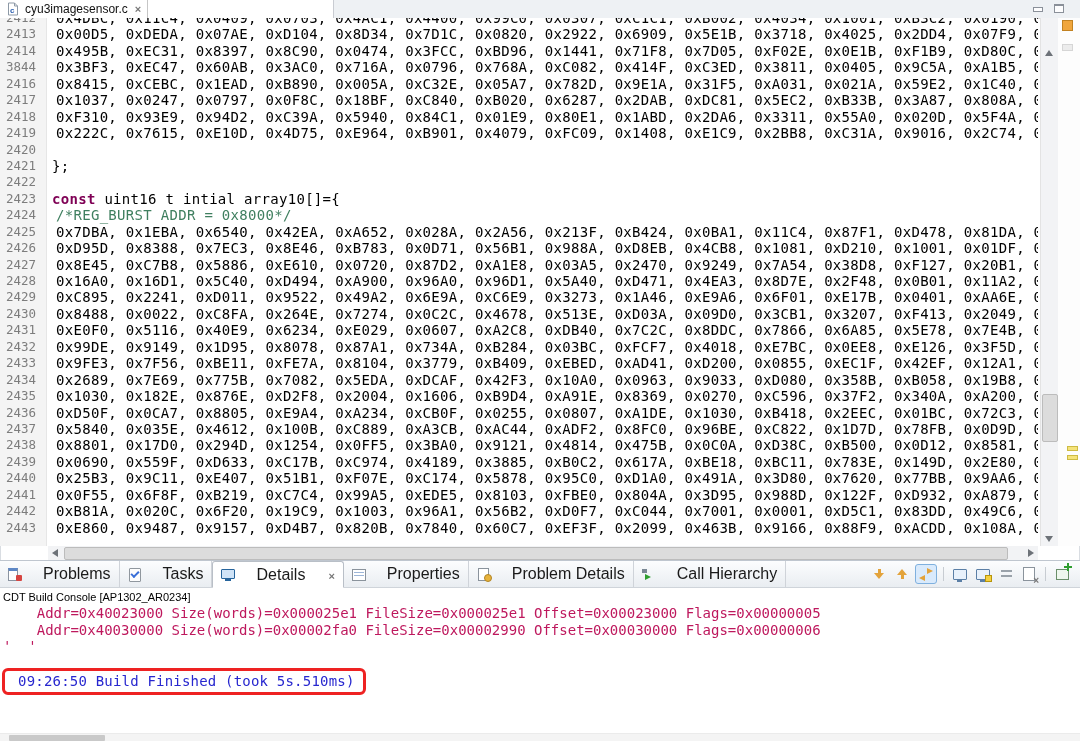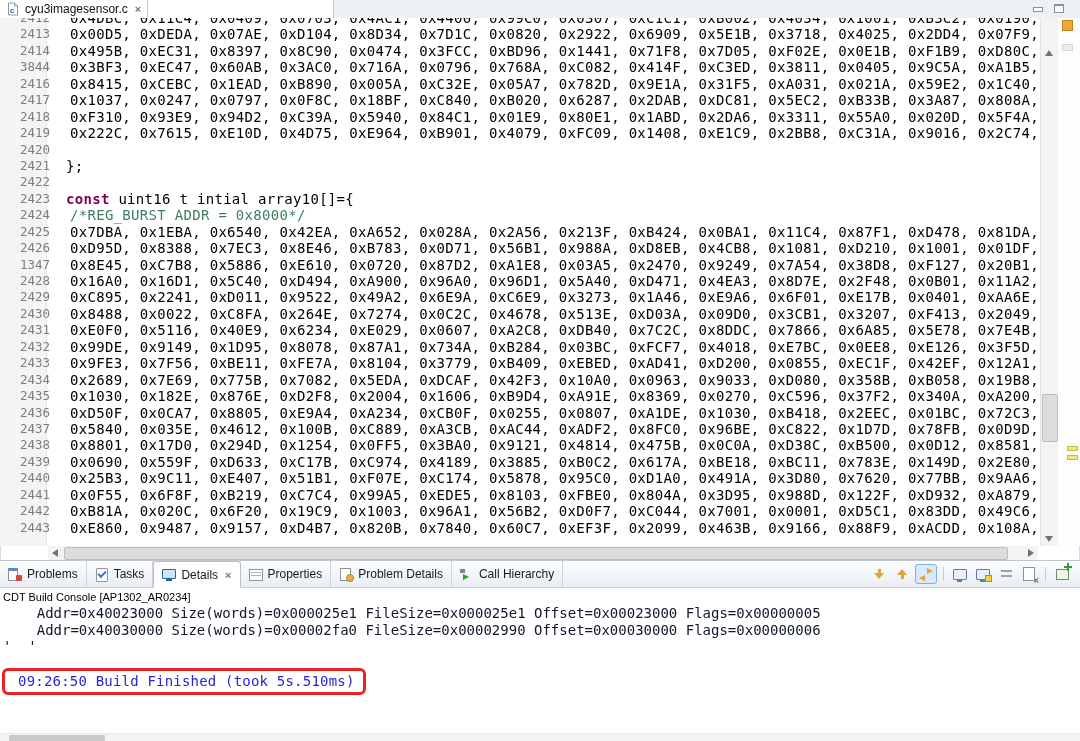--- a/index.html
+++ b/index.html
@@ -19,21 +19,21 @@
   .winbtns{position:absolute;right:16px;top:3px;display:flex;gap:10px;z-index:3;}
   .win-min,.win-max{position:relative;width:11px;height:11px;}
   .win-min::after{content:"";position:absolute;left:1px;top:4px;width:8px;height:3px;border:1px solid #8a9099;background:#fdfdfe;}
   .win-max::after{content:"";position:absolute;left:1px;top:1px;width:8px;height:6px;border:1px solid #8a9099;border-top-width:2px;background:#fdfdfe;}
 
   
   .editor-body{position:absolute;left:0;top:18px;width:1038px;height:528px;overflow:hidden;background:#fff;}
   .gutter-bg{position:absolute;left:0;top:0;width:46px;height:528px;background:#f4f4f4;border-right:1px solid #e6e6e6;}
   .code-lines{position:absolute;left:0;top:-8px;width:1200px;}
   .row{height:16.45px;line-height:16.45px;overflow:hidden;}
-  .ln{display:inline-block;width:40px;padding-left:20px;vertical-align:top;
+  .ln{display:inline-block;width:40px;padding-left:6px;vertical-align:top;
       font-family:"DejaVu Sans Mono",monospace;font-size:12.5px;color:#7d7d7d;}
   .ct{font-family:"DejaVu Sans Mono",monospace;font-size:14px;letter-spacing:0.3px;color:#000;
       white-space:pre;margin-left:6px;}
   .ct.ind{margin-left:10px;}
   .ct.cmt{color:#3f7f5f;}
   .kw{color:#7f0055;font-weight:bold;}
 
   
   .vscroll{position:absolute;top:18px;right:22px;width:17px;height:528px;background:#f2f3f5;border-left:1px solid #e3e3e3;}
   .tri{width:0;height:0;}
@@ -47,21 +47,21 @@
   .mk-y2{position:absolute;left:9px;top:437px;width:9px;height:3px;background:#f5e37a;border:1px solid #cdbb44;}
   .hscroll{position:absolute;left:48px;top:546px;width:990px;height:14px;background:#f2f3f5;}
   .h-left{position:absolute;left:4px;top:3px;border-top:4px solid transparent;border-bottom:4px solid transparent;border-right:6px solid #6d7278;}
   .h-right{position:absolute;right:4px;top:3px;border-top:4px solid transparent;border-bottom:4px solid transparent;border-left:6px solid #6d7278;}
   .h-thumb{position:absolute;left:16px;right:30px;top:1px;height:11px;background:#dcdcdc;border:1px solid #bcbcbc;border-radius:2px;}
 
   
   .console-pane{position:absolute;left:0;top:560px;width:1080px;height:181px;background:#fff;border-top:1px solid #bfc6cf;}
   .vtabbar{position:relative;height:26px;background:linear-gradient(#fcfdfe,#e9edf1);
     border-bottom:1px solid #cfd4da;display:flex;align-items:stretch;}
-  .vtab{display:flex;align-items:center;gap:5px;padding:0 8px;font-size:12px;color:#1a1a1a;border-right:1px solid #cfd3d9;}
+  .vtab{display:flex;align-items:center;gap:21px;padding:0 8px;font-size:16px;color:#1a1a1a;border-right:1px solid #cfd3d9;}
   .vtab.sel{background:#fff;border:1px solid #b9bfc7;border-bottom:1px solid #fff;margin-bottom:-1px;
     border-top-left-radius:3px;border-top-right-radius:3px;}
   .vtab-close::before{content:"×";font-size:11px;color:#777;font-weight:bold;margin-left:2px;}
   .vtoolbar{margin-left:auto;display:flex;align-items:center;gap:3px;padding-right:8px;}
   .tbtn{width:20px;height:18px;display:flex;flex-direction:column;align-items:center;justify-content:center;}
   .tbtn.tgl{background:#d9eafc;border:1px solid #7fb0de;border-radius:3px;}
   .tsep{width:1px;height:14px;background:#c7ccd2;margin:0 3px;}
 
   
   .ti{display:flex;flex-direction:column;align-items:center;justify-content:center;}
@@ -94,21 +94,21 @@
   .ic-properties::after{content:"";position:absolute;left:2px;top:4px;width:10px;height:6px;background:repeating-linear-gradient(#9db6d8 0 1px,transparent 1px 3px);}
   .ic-problem-details::before{content:"";position:absolute;left:1px;top:0;width:9px;height:11px;background:#fff;border:1px solid #8a939c;}
   .ic-problem-details::after{content:"";position:absolute;right:-1px;bottom:-1px;width:6px;height:6px;background:#e8b33c;border:1px solid #b08424;border-radius:50%;}
   .ic-call-hierarchy::before{content:"";position:absolute;left:0;top:1px;width:5px;height:4px;background:#7a8794;}
   .ic-call-hierarchy::after{content:"";position:absolute;left:3px;top:6px;border-top:3px solid transparent;border-bottom:3px solid transparent;border-left:6px solid #2f9e2f;}
 
   
   .console-body{position:absolute;left:0;top:27px;right:0;bottom:8px;overflow:hidden;background:#fff;}
   .console-title{font-size:11px;color:#000;padding:3px 0 2px 3px;}
   .console-lines{font-family:"DejaVu Sans Mono",monospace;font-size:14px;line-height:16.6px;
-    white-space:pre;color:#0f172a;padding-left:3px;}
+    white-space:pre;color:#be185d;padding-left:3px;}
   .build-line{margin:13px 0 0 2px;}
   .build-box{display:inline-block;border:3px solid #ee2222;border-radius:6px;padding:1px 8px 2px 13px;}
   .build-text{font-family:"DejaVu Sans Mono",monospace;font-size:14px;color:#2727cf;letter-spacing:0.2px;}
   .console-hscroll{position:absolute;left:0;right:0;bottom:0;height:8px;background:#f4f4f4;border-top:1px solid #ebebeb;}
   .ch-thumb{position:absolute;left:9px;top:1px;width:96px;height:6px;background:#c9c9c9;border-radius:1px;}
 </style>
 </head>
 <body>
 
 <div class="app">
@@ -142,21 +142,21 @@
         <div class="row"><span class="ln">2417</span><span class="ct ind">0x1037, 0x0247, 0x0797, 0x0F8C, 0x18BF, 0xC840, 0xB020, 0x6287, 0x2DAB, 0xDC81, 0x5EC2, 0xB33B, 0x3A87, 0x808A, 0x0</span></div>
         <div class="row"><span class="ln">2418</span><span class="ct ind">0xF310, 0x93E9, 0x94D2, 0xC39A, 0x5940, 0x84C1, 0x01E9, 0x80E1, 0x1ABD, 0x2DA6, 0x3311, 0x55A0, 0x020D, 0x5F4A, 0x0</span></div>
         <div class="row"><span class="ln">2419</span><span class="ct ind">0x222C, 0x7615, 0xE10D, 0x4D75, 0xE964, 0xB901, 0x4079, 0xFC09, 0x1408, 0xE1C9, 0x2BB8, 0xC31A, 0x9016, 0x2C74, 0x5</span></div>
         <div class="row"><span class="ln">2420</span><span class="ct"> </span></div>
         <div class="row"><span class="ln">2421</span><span class="ct">};</span></div>
         <div class="row"><span class="ln">2422</span><span class="ct"> </span></div>
         <div class="row"><span class="ln">2423</span><span class="ct"><span class="kw">const</span> uint16_t intial_array10[]={</span></div>
         <div class="row"><span class="ln">2424</span><span class="ct ind cmt">/*REG_BURST ADDR = 0x8000*/</span></div>
         <div class="row"><span class="ln">2425</span><span class="ct ind">0x7DBA, 0x1EBA, 0x6540, 0x42EA, 0xA652, 0x028A, 0x2A56, 0x213F, 0xB424, 0x0BA1, 0x11C4, 0x87F1, 0xD478, 0x81DA, 0x0</span></div>
         <div class="row"><span class="ln">2426</span><span class="ct ind">0xD95D, 0x8388, 0x7EC3, 0x8E46, 0xB783, 0x0D71, 0x56B1, 0x988A, 0xD8EB, 0x4CB8, 0x1081, 0xD210, 0x1001, 0x01DF, 0x1</span></div>
-        <div class="row"><span class="ln">1347</span><span class="ct ind">0x8E45, 0xC7B8, 0x5886, 0xE610, 0x0720, 0x87D2, 0xA1E8, 0x03A5, 0x2470, 0x9249, 0x7A54, 0x38D8, 0xF127, 0x20B1, 0x0</span></div>
+        <div class="row"><span class="ln">2427</span><span class="ct ind">0x8E45, 0xC7B8, 0x5886, 0xE610, 0x0720, 0x87D2, 0xA1E8, 0x03A5, 0x2470, 0x9249, 0x7A54, 0x38D8, 0xF127, 0x20B1, 0x0</span></div>
         <div class="row"><span class="ln">2428</span><span class="ct ind">0x16A0, 0x16D1, 0x5C40, 0xD494, 0xA900, 0x96A0, 0x96D1, 0x5A40, 0xD471, 0x4EA3, 0x8D7E, 0x2F48, 0x0B01, 0x11A2, 0x6</span></div>
         <div class="row"><span class="ln">2429</span><span class="ct ind">0xC895, 0x2241, 0xD011, 0x9522, 0x49A2, 0x6E9A, 0xC6E9, 0x3273, 0x1A46, 0xE9A6, 0x6F01, 0xE17B, 0x0401, 0xAA6E, 0x9</span></div>
         <div class="row"><span class="ln">2430</span><span class="ct ind">0x8488, 0x0022, 0xC8FA, 0x264E, 0x7274, 0x0C2C, 0x4678, 0x513E, 0xD03A, 0x09D0, 0x3CB1, 0x3207, 0xF413, 0x2049, 0x3</span></div>
         <div class="row"><span class="ln">2431</span><span class="ct ind">0xE0F0, 0x5116, 0x40E9, 0x6234, 0xE029, 0x0607, 0xA2C8, 0xDB40, 0x7C2C, 0x8DDC, 0x7866, 0x6A85, 0x5E78, 0x7E4B, 0xD</span></div>
         <div class="row"><span class="ln">2432</span><span class="ct ind">0x99DE, 0x9149, 0x1D95, 0x8078, 0x87A1, 0x734A, 0xB284, 0x03BC, 0xFCF7, 0x4018, 0xE7BC, 0x0EE8, 0xE126, 0x3F5D, 0xB</span></div>
         <div class="row"><span class="ln">2433</span><span class="ct ind">0x9FE3, 0x7F56, 0xBE11, 0xFE7A, 0x8104, 0x3779, 0xB409, 0xEBED, 0xAD41, 0xD200, 0x0855, 0xEC1F, 0x42EF, 0x12A1, 0x2</span></div>
         <div class="row"><span class="ln">2434</span><span class="ct ind">0x2689, 0x7E69, 0x775B, 0x7082, 0x5EDA, 0xDCAF, 0x42F3, 0x10A0, 0x0963, 0x9033, 0xD080, 0x358B, 0xB058, 0x19B8, 0x7</span></div>
         <div class="row"><span class="ln">2435</span><span class="ct ind">0x1030, 0x182E, 0x876E, 0xD2F8, 0x2004, 0x1606, 0xB9D4, 0xA91E, 0x8369, 0x0270, 0xC596, 0x37F2, 0x340A, 0xA200, 0xA</span></div>
         <div class="row"><span class="ln">2436</span><span class="ct ind">0xD50F, 0x0CA7, 0x8805, 0xE9A4, 0xA234, 0xCB0F, 0x0255, 0x0807, 0xA1DE, 0x1030, 0xB418, 0x2EEC, 0x01BC, 0x72C3, 0x4</span></div>
         <div class="row"><span class="ln">2437</span><span class="ct ind">0x5840, 0x035E, 0x4612, 0x100B, 0xC889, 0xA3CB, 0xAC44, 0xADF2, 0x8FC0, 0x96BE, 0xC822, 0x1D7D, 0x78FB, 0x0D9D, 0x0</span></div>

